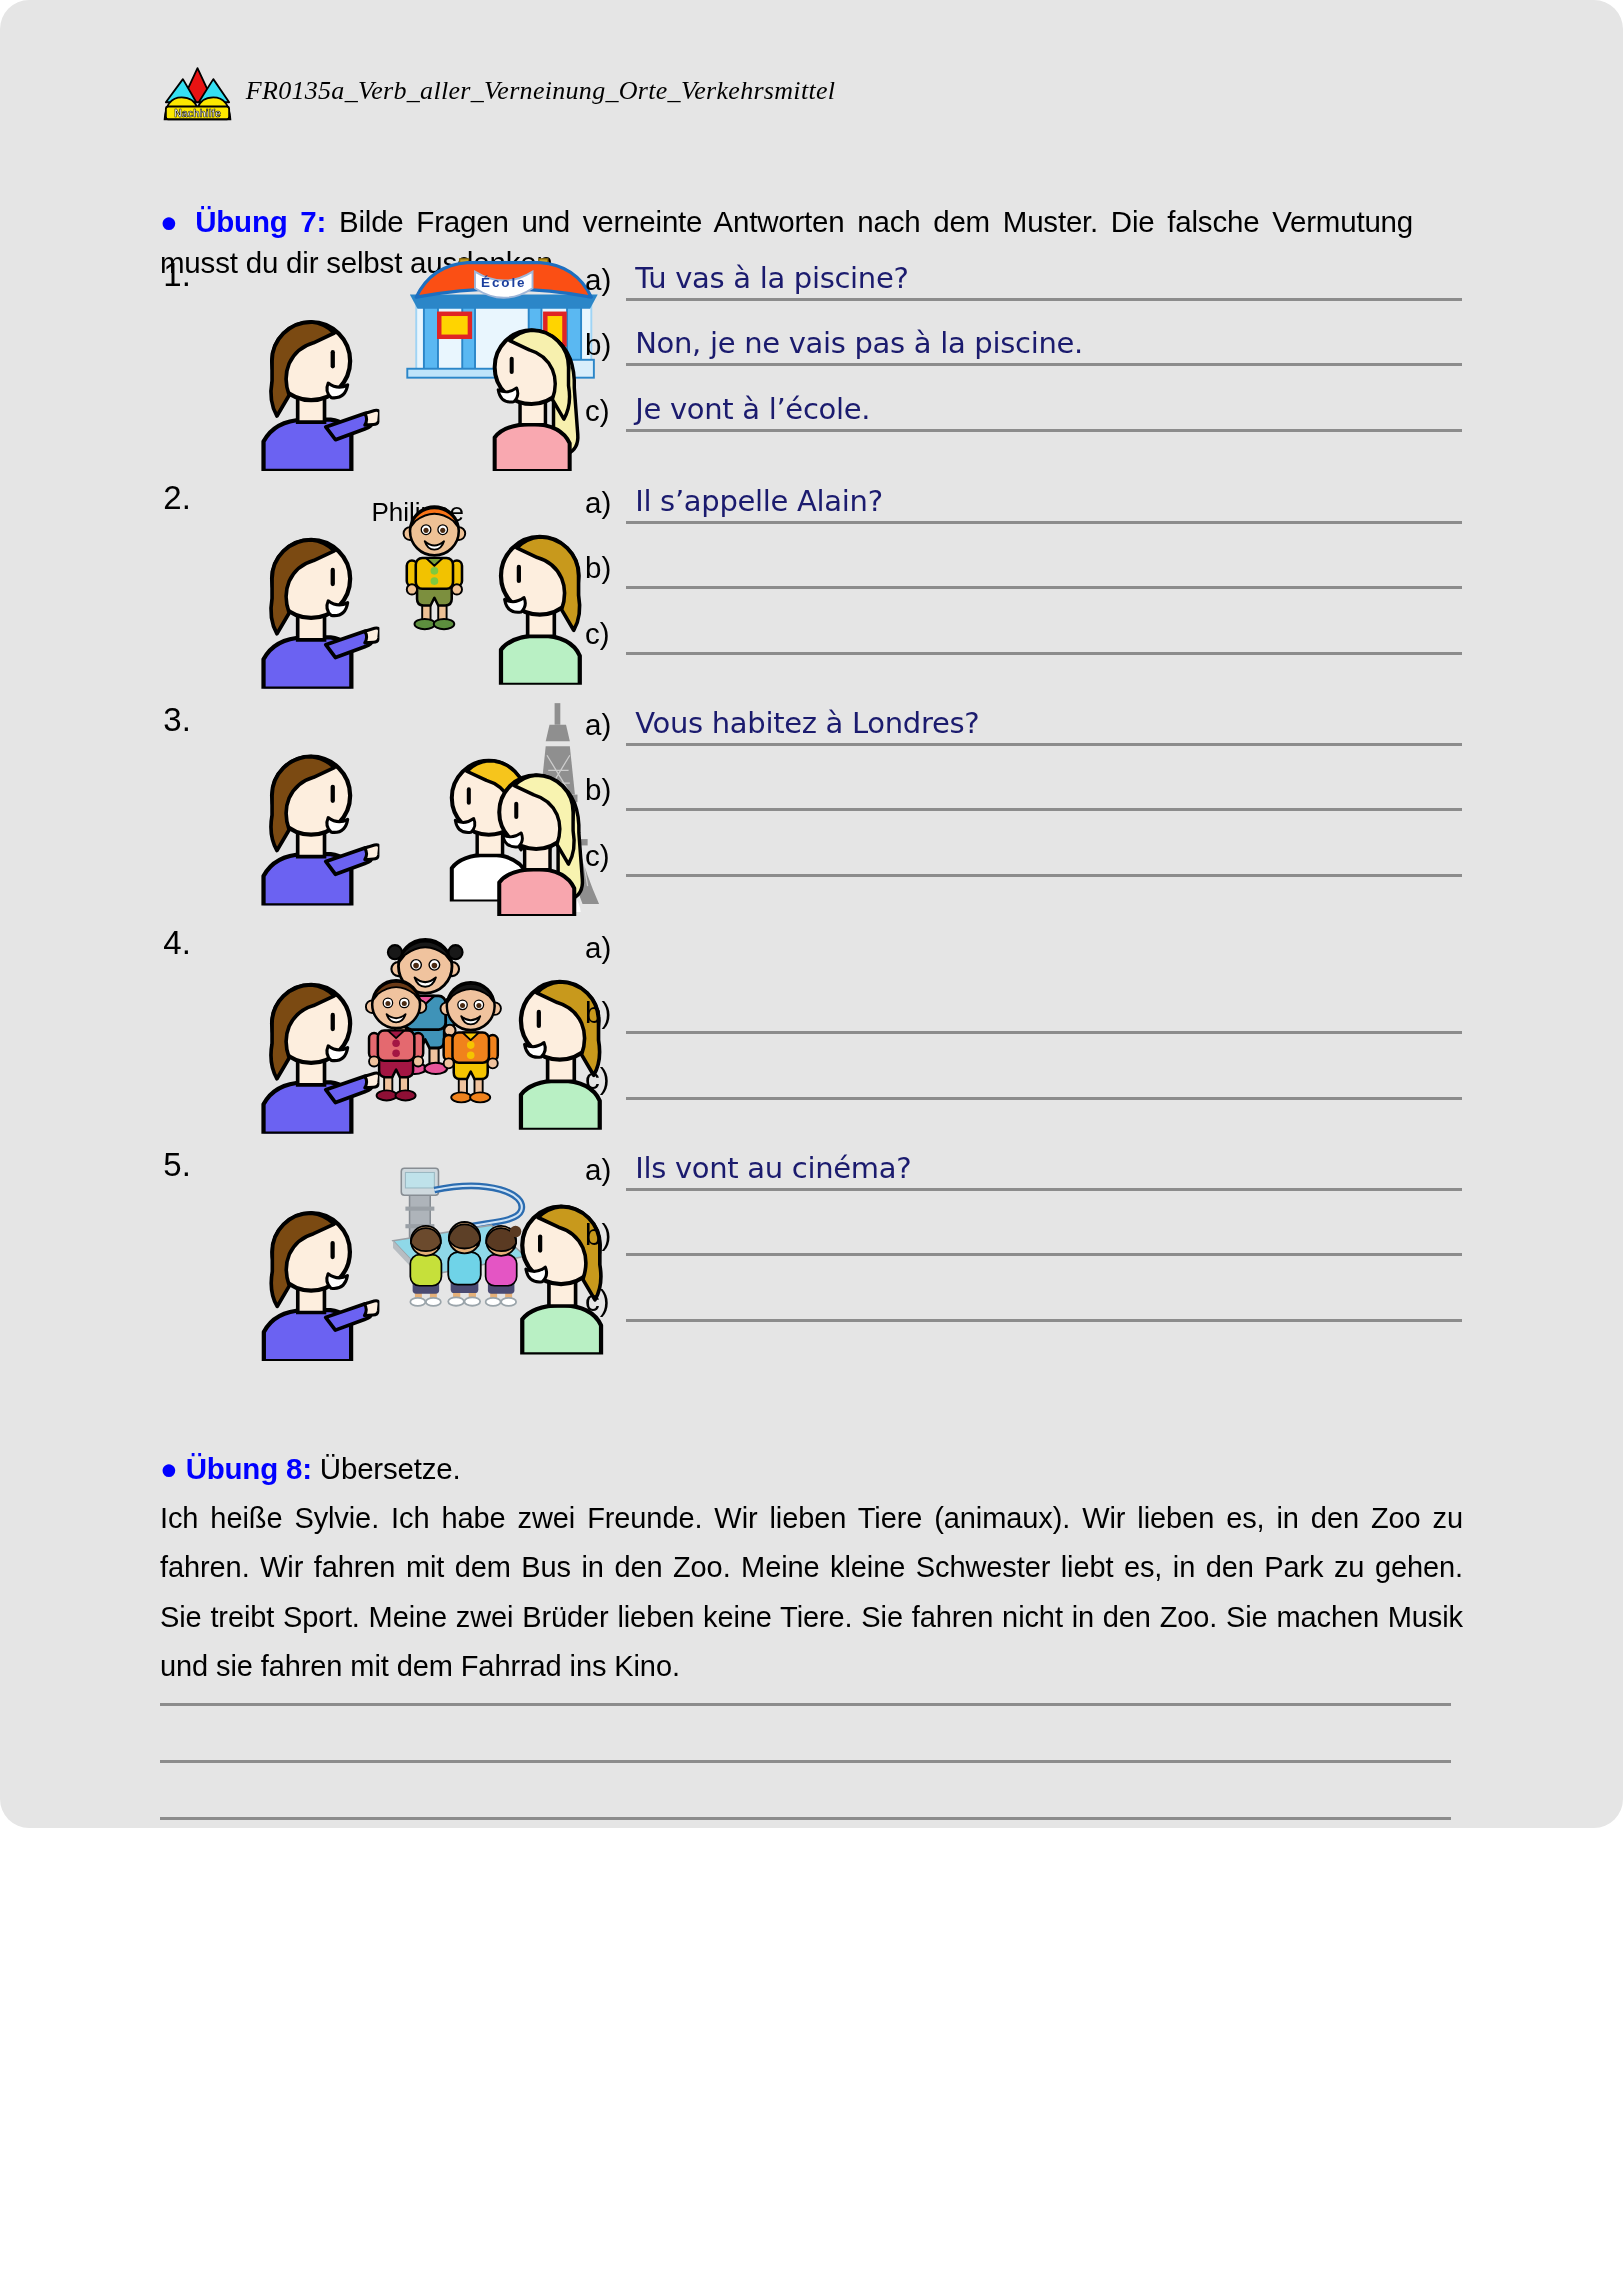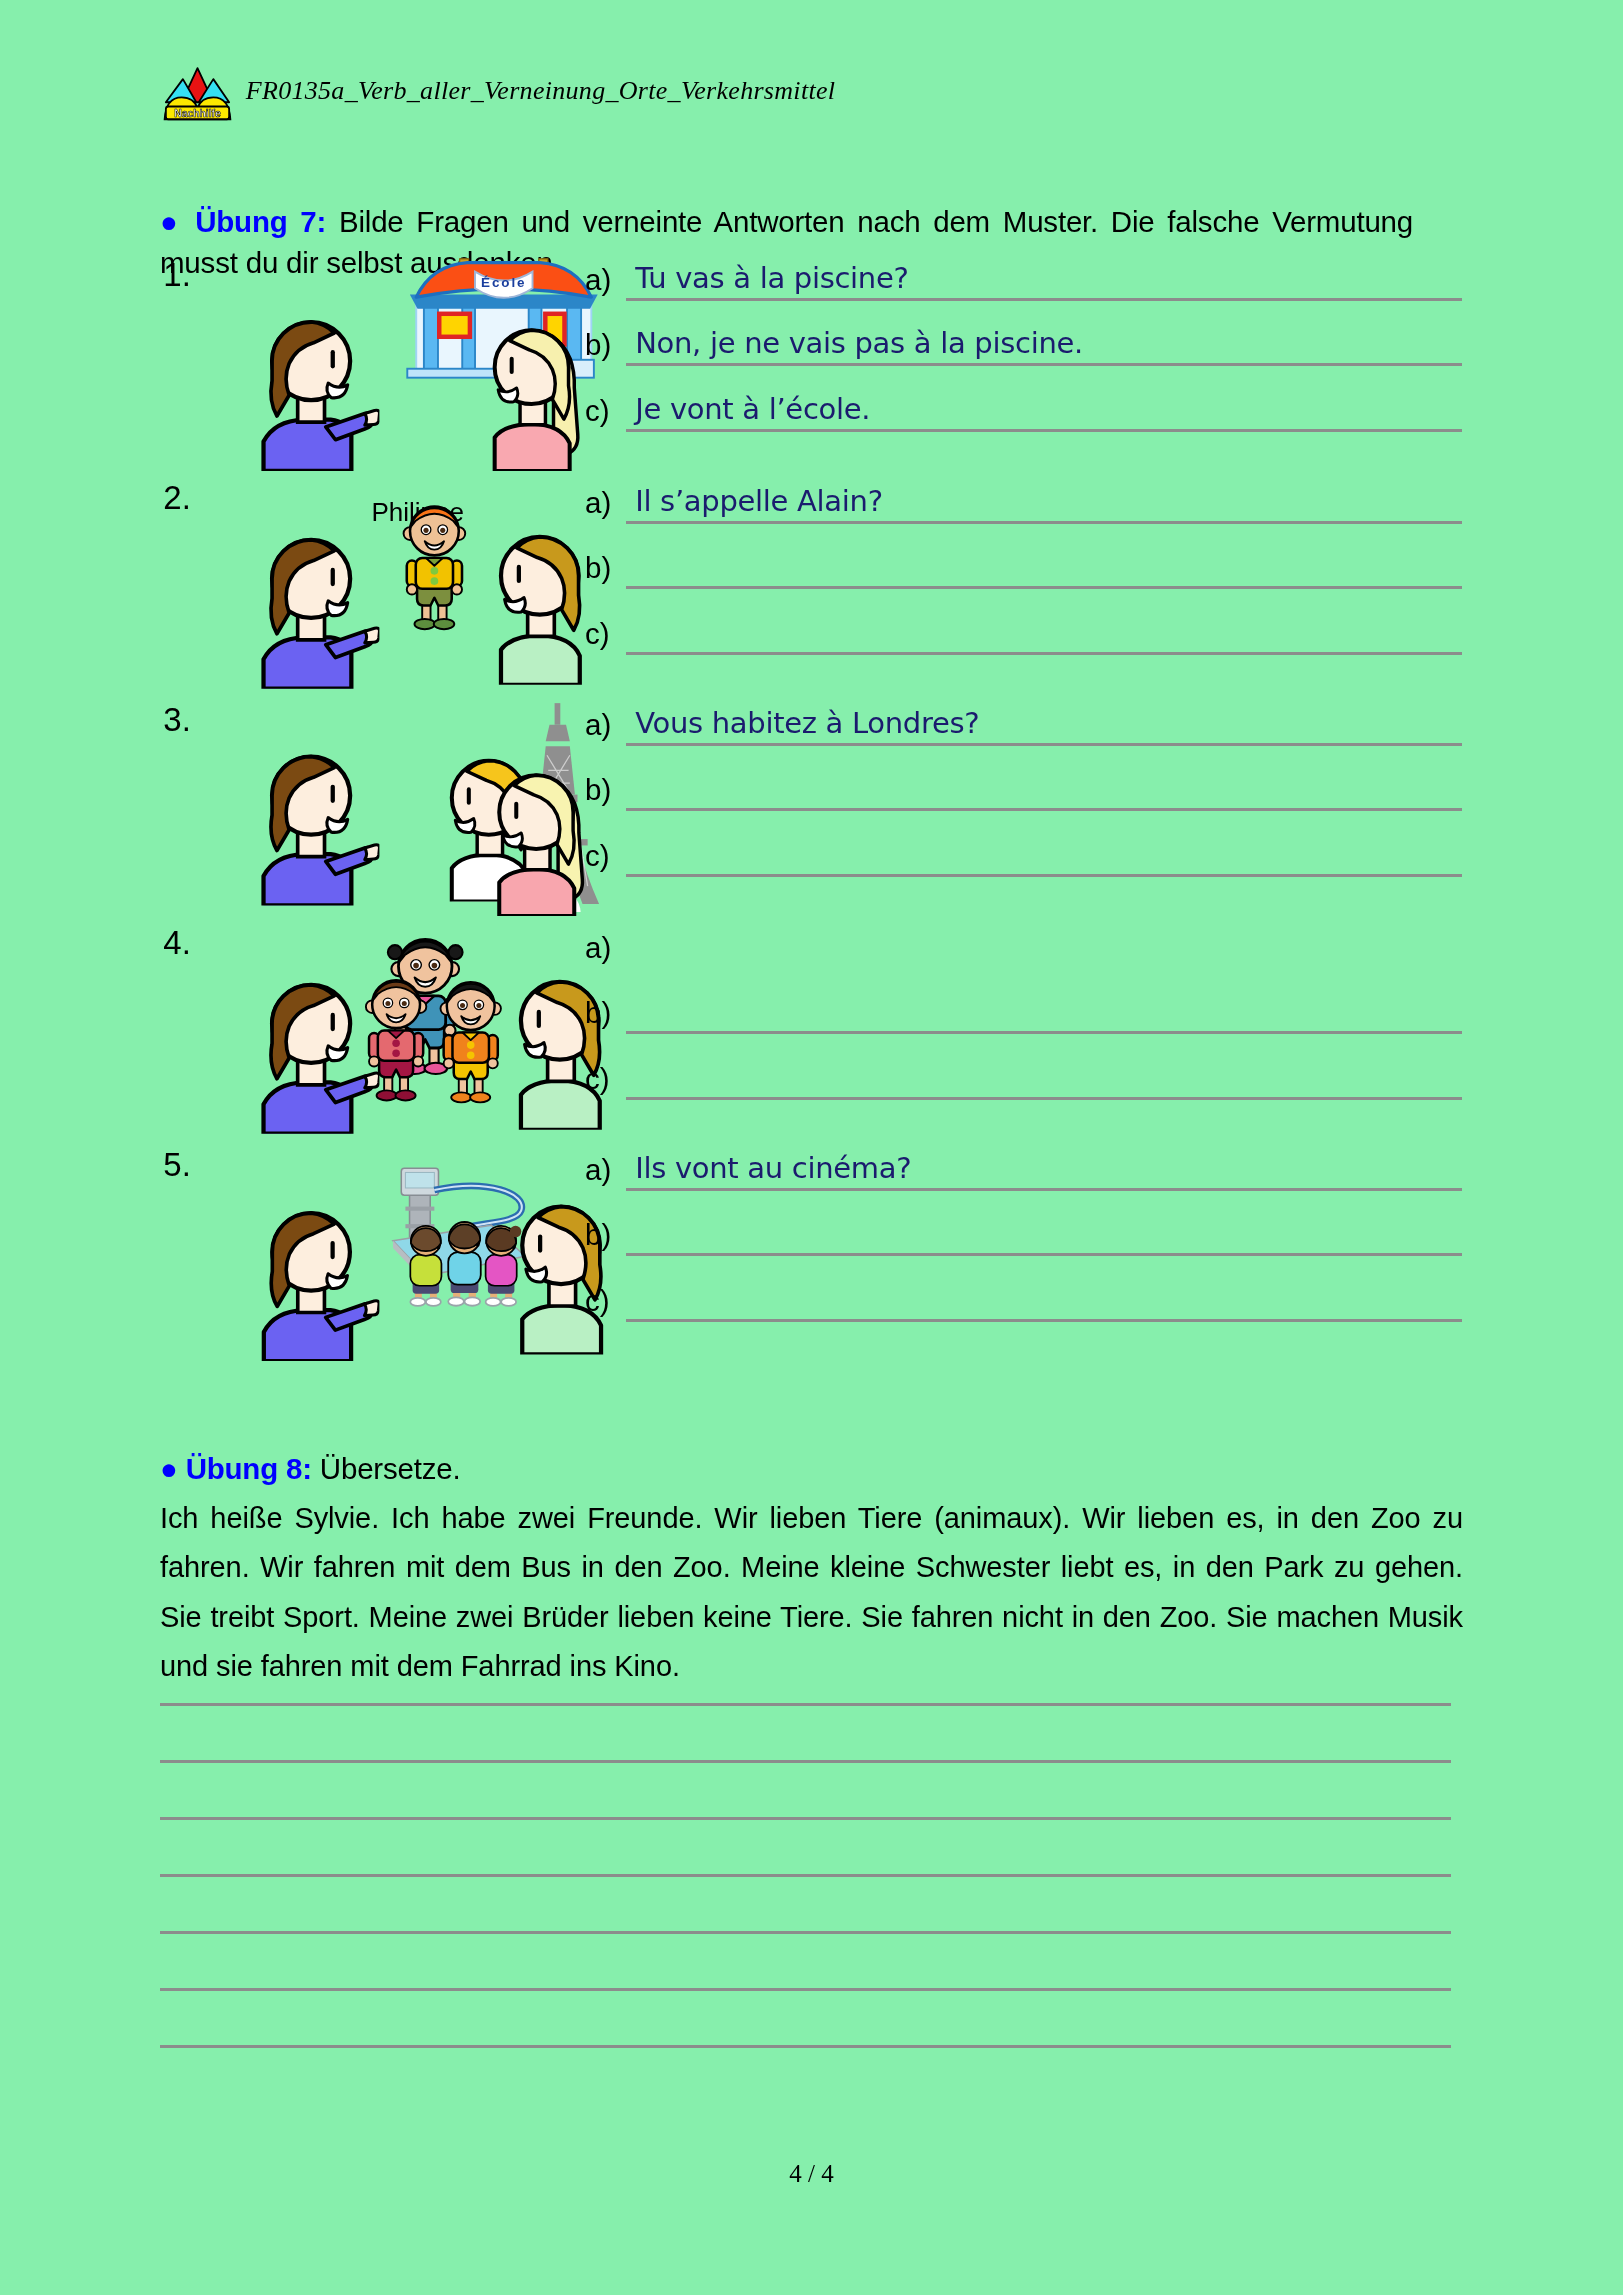--- a/index.html
+++ b/index.html
@@ -1,23 +1,24 @@
 <!DOCTYPE html>
 <html style="font-size:10.5px"><head>
 <meta charset="utf-8">
 <style>
   html,body{margin:0;padding:0;background:#fff;}
   .page{
     position:relative;
     width:1623px;
-    height:2295px;
-    background:#86efac;
+    height:1828px;
+    background:#e5e5e5;
     overflow:hidden;
     font-family:"Liberation Sans",sans-serif;
     color:#000;
+    border-radius:29px;
   }
   
   .page-header{
     position:absolute; left:161px; top:63px;
     display:flex; align-items:center; gap:11.8px;
   }
   .logo-svg{width:73px;height:59px;flex:none;}
   .doc-title{
     font-family:"Liberation Serif",serif;
     font-style:italic;

